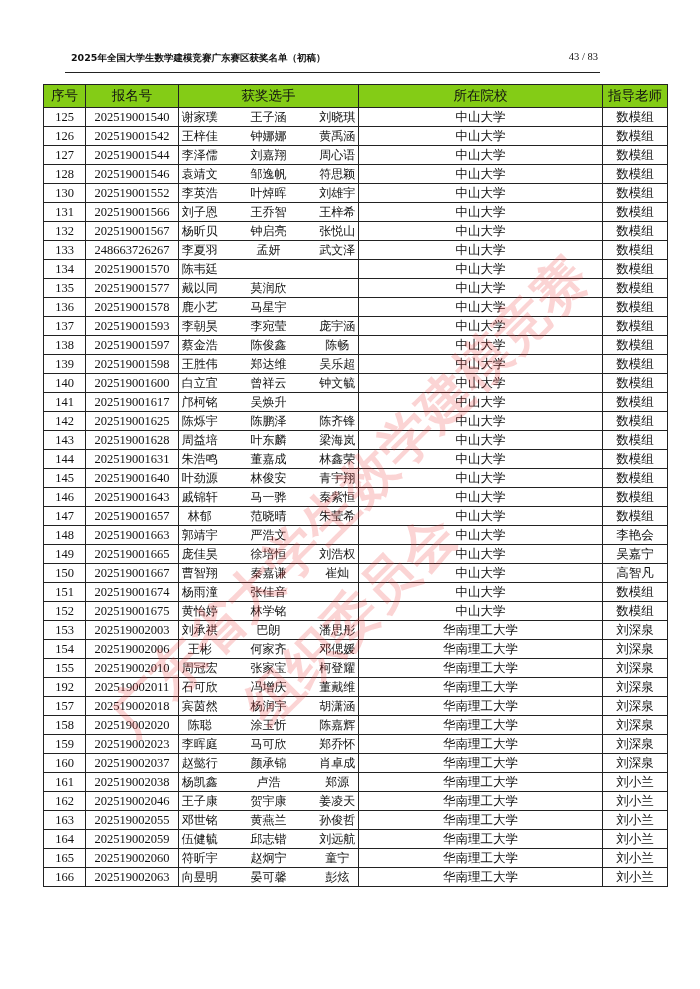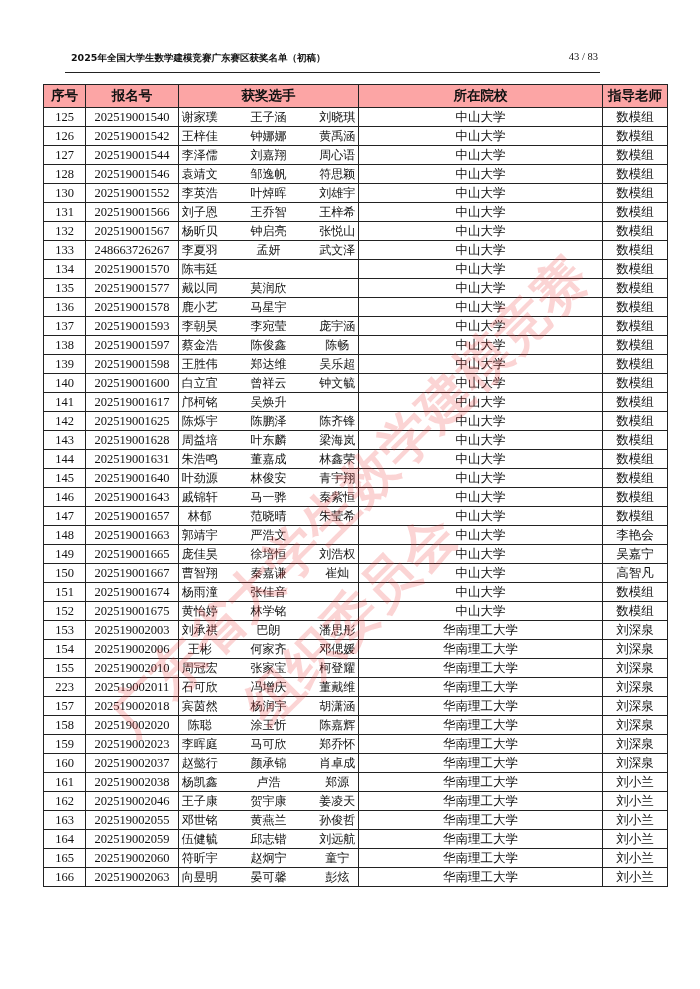--- a/index.html
+++ b/index.html
@@ -7,21 +7,21 @@
          font-family: "DejaVu Serif", "Liberation Serif", serif; color: #111; }
   .page-header { position: absolute; left: 65px; top: 50px; width: 535px; height: 22px;
                  border-bottom: 1.5px solid #222; }
   .page-title { position: absolute; left: 6px; right: 0; top: 2px; text-align: left;
                 font-size: 9.5px; font-weight: bold; font-family: "DejaVu Sans", sans-serif; }
   .page-num { position: absolute; right: 2px; top: 1px; font-size: 10.5px; font-family: "Liberation Serif", serif; margin-left: 28px; }
   table.award { position: absolute; left: 43px; top: 84px; border-collapse: collapse;
                 table-layout: fixed; width: 624px; }
   table.award th, table.award td { border: 1px solid #222; padding: 0; text-align: center;
                                    white-space: nowrap; overflow: hidden; }
-  table.award th { height: 22px; background: #fca5a5; font-size: 13.5px; font-weight: bold;
+  table.award th { height: 22px; background: #84cc16; font-size: 13.5px; font-weight: normal;
                    font-family: "DejaVu Sans", sans-serif; }
   table.award td { height: 18px; font-size: 12.5px; line-height: 18px; }
   td.num { font-family: "Liberation Serif", serif; font-size: 13px; }
   td.names { padding: 0; }
   .names-wrap { display: flex; width: 100%; height: 18px; gap: 27px; }
   .names-wrap span { flex: 1; text-align: center; font-size: 12px; font-family: "DejaVu Sans", sans-serif; }
   td.cn { font-family: "DejaVu Sans", sans-serif; font-size: 12px; }
   .watermark { position: absolute; pointer-events: none; color: rgba(235, 60, 60, 0.22);
                font-family: "DejaVu Sans", sans-serif; font-weight: bold; font-size: 54px;
                white-space: nowrap; transform-origin: left top; }
@@ -436,21 +436,21 @@
           <div class="names-wrap">
             <span>周冠宏</span>
             <span>张家宝</span>
             <span>柯登耀</span>
           </div>
         </td>
         <td class="cn">华南理工大学</td>
         <td class="cn">刘深泉</td>
       </tr>
       <tr>
-        <td class="num">223</td>
+        <td class="num">192</td>
         <td class="num">202519002011</td>
         <td class="names">
           <div class="names-wrap">
             <span>石可欣</span>
             <span>冯增庆</span>
             <span>董戴维</span>
           </div>
         </td>
         <td class="cn">华南理工大学</td>
         <td class="cn">刘深泉</td>

